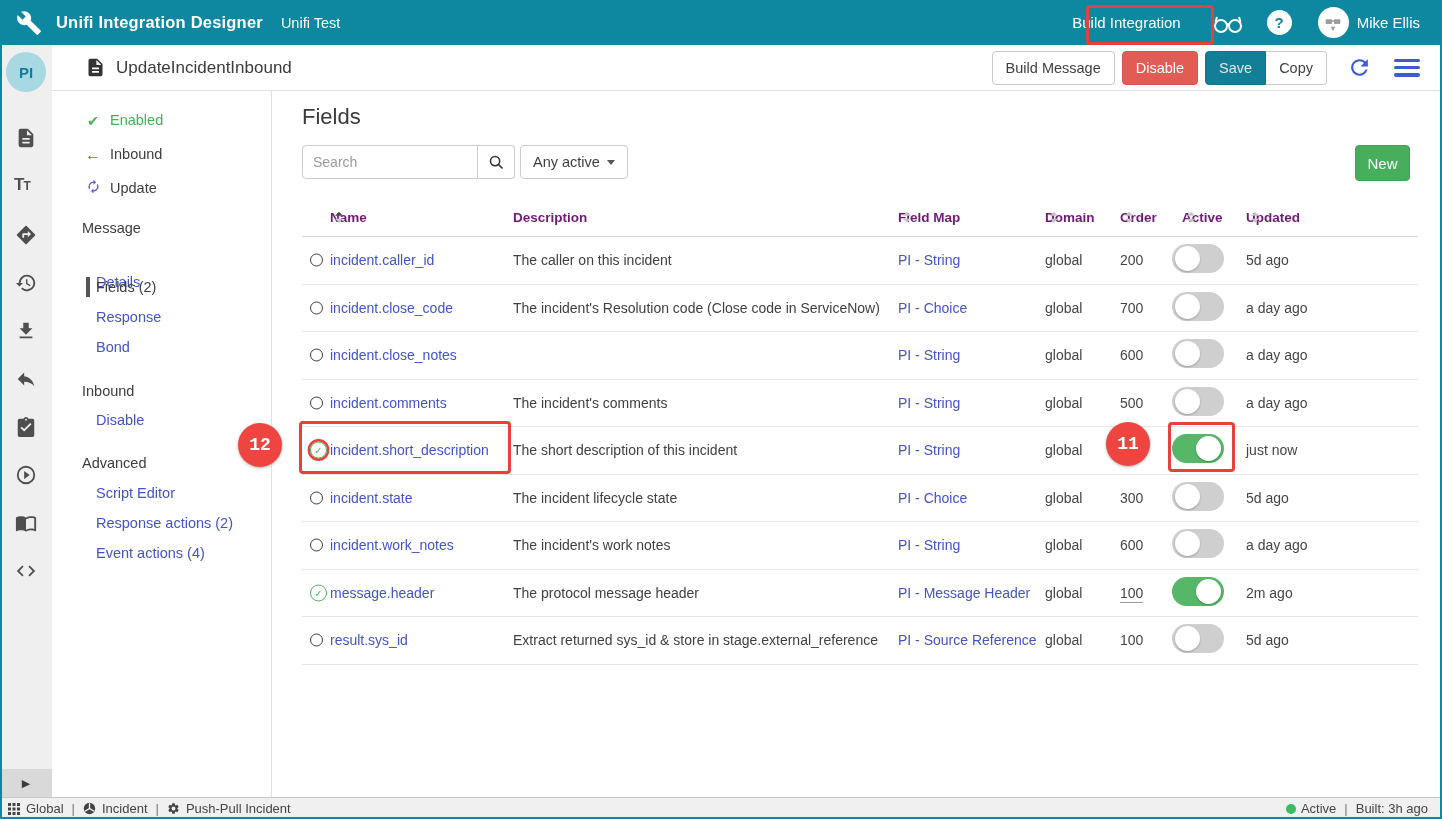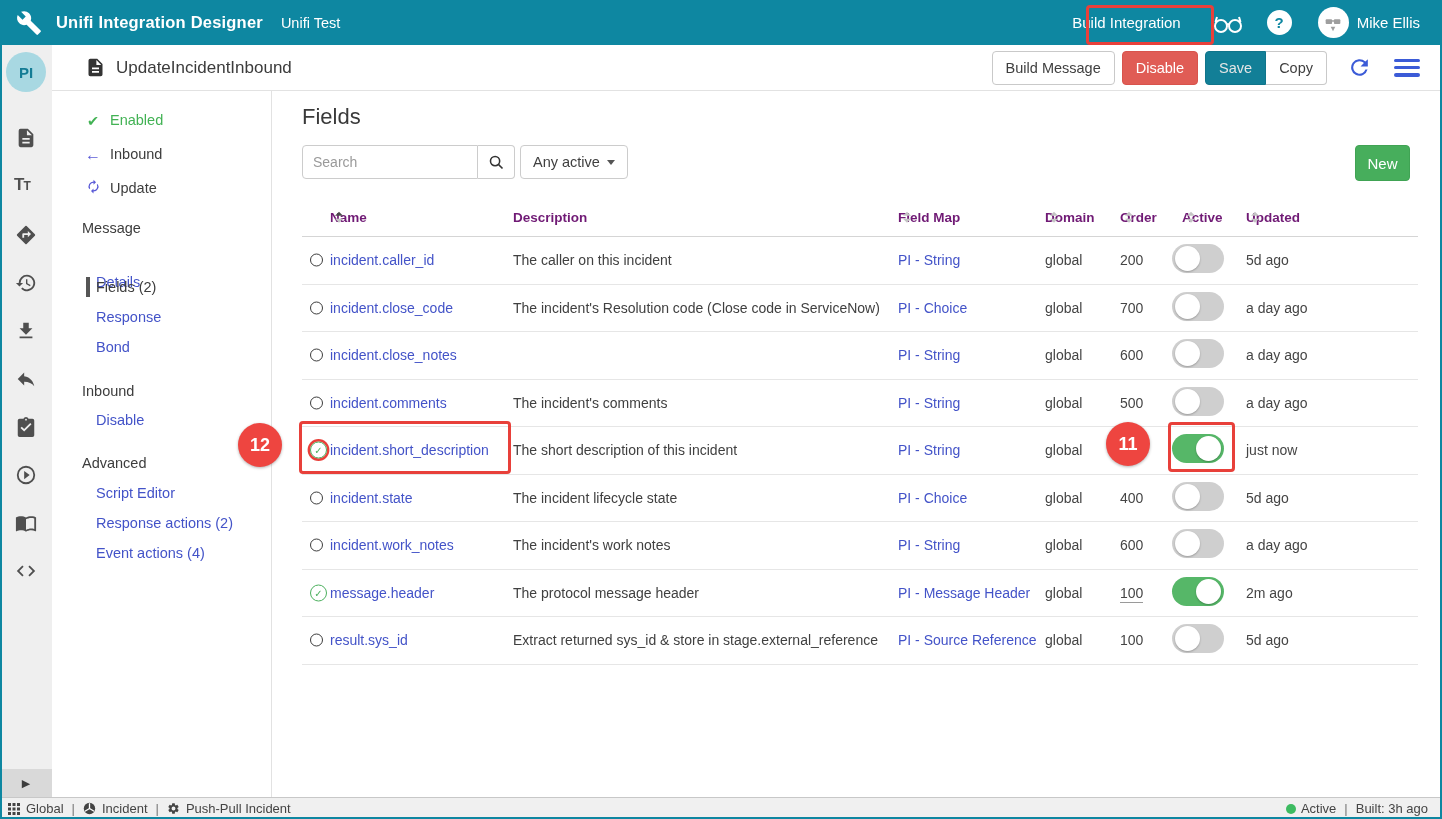--- a/index.html
+++ b/index.html
@@ -117,21 +117,21 @@
   .statusbar .spacer{flex:1;}
   .sb-right{display:flex;align-items:center;margin-right:14px;}
   .sb-dot{width:10px;height:10px;border-radius:50%;background:#3dbb61;margin-right:5px;}
 
   
   .anno{position:absolute;border:3px solid #e8403a;border-radius:4px;z-index:950;pointer-events:none;}
   .anno-build{left:1086px;top:5px;width:122px;height:34px;}
   .anno-name{left:299px;top:421px;width:206px;height:47px;}
   .anno-toggle{left:1168px;top:422px;width:61px;height:44px;}
   .badge{position:absolute;width:44px;height:44px;border-radius:50%;background:#ee4540;color:#fff;font-weight:700;font-size:18px;
-         display:flex;align-items:center;justify-content:center;z-index:951;pointer-events:none;box-shadow:0 1px 3px rgba(0,0,0,.3);}
+         display:flex;align-items:center;justify-content:center;z-index:951;pointer-events:none;box-shadow:0 1px 3px rgba(0,0,0,.3);font-family:Liberation Mono, monospace;}
   .badge-12{left:238px;top:423px;}
   .badge-11{left:1106px;top:422px;}
 </style>
 </head>
 <body>
 
 <div class="topbar">
   <svg class="wrench" viewBox="0 0 24 24">
       <path fill="#ffffff" d="M22.7 19l-9.1-9.1c.9-2.3.4-5-1.5-6.9-2-2-5-2.4-7.4-1.3L9 6 6 9 1.6 4.7C.4 7.1.9 10.1 2.9 12.1c1.9 1.9 4.6 2.4 6.9 1.5l9.1 9.1c.4.4 1 .4 1.4 0l2.3-2.3c.5-.4.5-1.1.1-1.4z"></path>
     </svg>
@@ -379,21 +379,21 @@
       <span class="cell c-tog"><span class="toggle on"><span class="knob"></span></span></span>
       <span class="cell c-upd">just now</span>
     </div>
 
     <div class="trow">
       <span class="cell c-icon ico-circle"></span>
       <span class="cell c-name">incident.state</span>
       <span class="cell c-desc">The incident lifecycle state</span>
       <span class="cell c-map">PI - Choice</span>
       <span class="cell c-dom">global</span>
-      <span class="cell c-ord">400</span>
+      <span class="cell c-ord">300</span>
       <span class="cell c-tog"><span class="toggle off"><span class="knob"></span></span></span>
       <span class="cell c-upd">5d ago</span>
     </div>
 
     <div class="trow">
       <span class="cell c-icon ico-circle"></span>
       <span class="cell c-name">incident.work_notes</span>
       <span class="cell c-desc">The incident's work notes</span>
       <span class="cell c-map">PI - String</span>
       <span class="cell c-dom">global</span>

